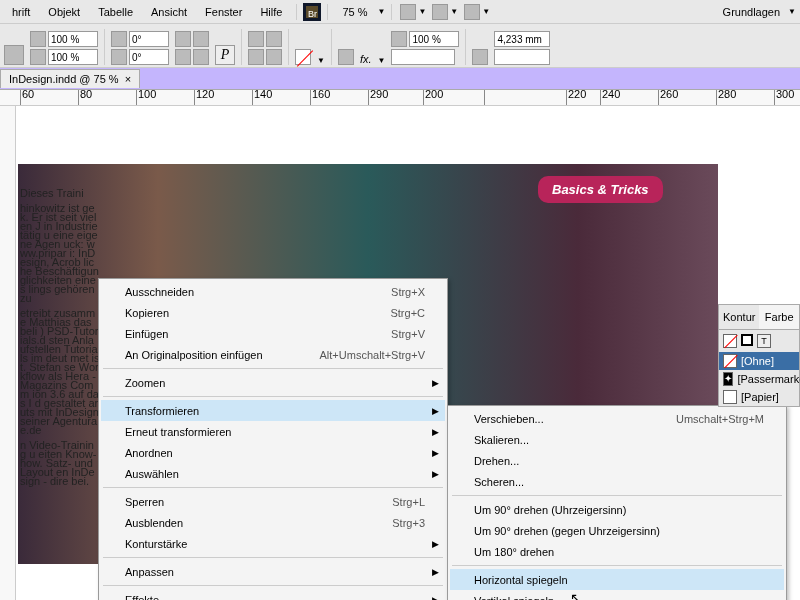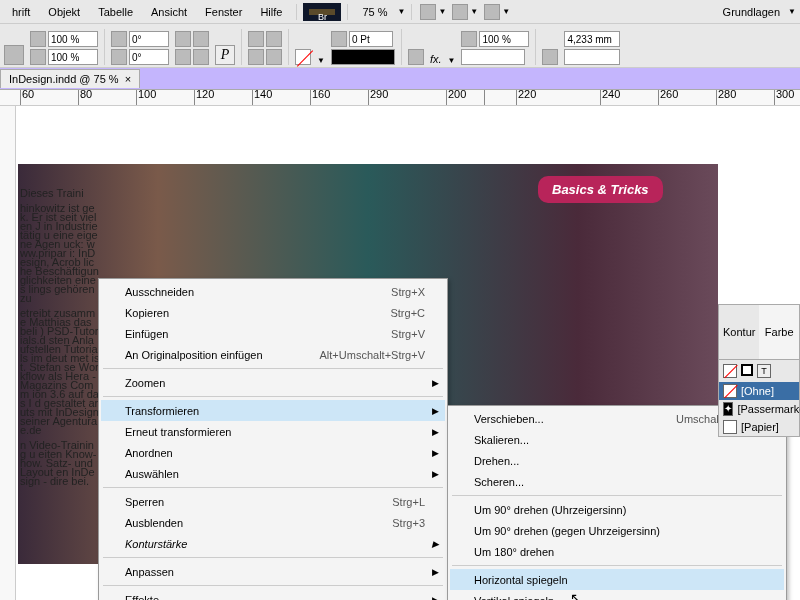--- a/index.html
+++ b/index.html
@@ -1,20 +1,20 @@
 <!DOCTYPE html>
 <html><head>
 <meta charset="utf-8">
 <style>
 * { margin: 0; padding: 0; box-sizing: border-box; font-family: "Segoe UI", Tahoma, sans-serif; font-size: 11px; }
 body { background: #f0f0f0; width: 800px; height: 600px; overflow: hidden; position: relative; }
 .menubar { display: flex; align-items: center; height: 24px; background: #e8e8e8; border-bottom: 1px solid #ccc; padding: 0 4px; gap: 2px; }
 .menubar .mitem { padding: 3px 8px; cursor: default; }
 .menubar .sep { width: 1px; height: 16px; background: #ccc; margin: 0 4px; }
-.menubar .ico { width: 38px; height: 18px; background: #888; display: inline-block; border: 6px solid #0f172a; }
+.menubar .ico { width: 18px; height: 18px; background: #888; display: inline-block; border: 3px solid #0f172a; }
 .menubar .zoom { padding: 0 8px; }
 .menubar .dropico { display: inline-flex; align-items: center; gap: 2px; padding: 2px; }
 .menubar .right { margin-left: auto; display: flex; align-items: center; gap: 8px; }
 .toolbar { display: flex; align-items: flex-end; height: 44px; background: #e8e8e8; border-bottom: 1px solid #ccc; padding: 2px 4px; gap: 6px; overflow: hidden; }
 .tbgroup { display: flex; flex-direction: column; gap: 2px; }
 .tbcell { display: flex; align-items: center; gap: 2px; }
 .tbicon { width: 16px; height: 16px; background: #bbb; border: 1px solid #999; display: inline-block; }
 .tbinput { width: 50px; height: 16px; border: 1px solid #999; background: white; padding: 0 2px; font-size: 10px; }
 .vsep { width: 1px; height: 36px; background: #ccc; }
 .doctab { display: flex; align-items: center; height: 22px; background: #c4b5fd; border-bottom: 1px solid #aaa; }
@@ -40,21 +40,21 @@
 .ctxmenu .row .lbl { flex: 1; }
 .ctxmenu .row .sc { color: #555; padding-left: 30px; }
 .ctxmenu .row .arrow { position: absolute; right: 6px; font-size: 9px; }
 .ctxmenu .hr { height: 1px; background: #ccc; margin: 3px 2px; }
 #menu1 { left: 98px; top: 172px; width: 350px; }
 #menu2 { left: 447px; top: 299px; width: 340px; }
 .cursor { position: absolute; left: 570px; top: 484px; font-size: 14px; color: #000; pointer-events: none; }
 
 .panel { position: absolute; right: 0; top: 198px; width: 82px; background: #e8e8e8; border: 1px solid #aaa; }
 .panel .tabs { display: flex; border-bottom: 1px solid #aaa; font-size: 10px; }
-.panel .tabs span { flex: 1; padding: 21px 4px; text-align: center; }
+.panel .tabs span { flex: 1; padding: 6px 4px; text-align: center; }
 .panel .tabs span.act { background: #f4f4f4; }
 .panel .icorow { display: flex; gap: 4px; padding: 4px; }
 .panel .sw { width: 14px; height: 14px; border: 1px solid #666; }
 .panel .srow { display: flex; align-items: center; gap: 4px; padding: 2px 4px; font-size: 10px; }
 .panel .srow.sel { background: #3a6ea5; color: #fff; }
 </style>
 </head>
 <body>
 
 <div class="menubar">
@@ -131,29 +131,20 @@
     <div class="tbcell">
         <span class="tbicon"></span>
         <span class="tbicon"></span>
       </div>
   </div>
   <span class="vsep"></span>
   <span class="tbicon" style="background:#fff;position:relative">
       <span style="position:absolute;left:-2px;top:8px;width:22px;height:1px;background:red;transform:rotate(-45deg)"></span>
     </span>
   <span style="font-size:8px">▼</span>
-  <div class="tbgroup">
-    <div class="tbcell">
-        <span class="tbicon"></span>
-        <input class="tbinput" style="width: 44px;" value="0 Pt">
-      </div>
-    <div class="tbcell">
-        <span class="tbinput" style="width:64px;background:#000"></span>
-      </div>
-  </div>
   <span class="vsep"></span>
   <span class="tbicon"></span>
   <span style="font-style:italic">fx.</span>
   <span style="font-size:8px">▼</span>
   <div class="tbgroup">
     <div class="tbcell">
         <span class="tbicon"></span>
         <input class="tbinput" value="100 %" style="">
       </div>
     <div class="tbcell">
@@ -180,23 +171,23 @@
 </div>
 
 <div class="ruler-h" id="rulerH">
     <div class="tick" style="left: 20px;">60</div>
     <div class="tick" style="left: 78px;">80</div>
     <div class="tick" style="left: 136px;">100</div>
     <div class="tick" style="left: 194px;">120</div>
     <div class="tick" style="left: 252px;">140</div>
     <div class="tick" style="left: 310px;">160</div>
     <div class="tick" style="left: 368px;">290</div>
-    <div class="tick" style="left: 446px;">200</div>
+    <div class="tick" style="left: 423px;">200</div>
     <div class="tick" style="left: 484px;"></div>
-    <div class="tick" style="left: 516px;">220</div>
+    <div class="tick" style="left: 566px;">220</div>
     <div class="tick" style="left: 600px;">240</div>
     <div class="tick" style="left: 658px;">260</div>
     <div class="tick" style="left: 716px;">280</div>
     <div class="tick" style="left: 774px;">300</div>
   </div>
 
 <div class="canvas-area">
   <div class="ruler-v"></div>
   <div class="page">
     <div class="sel-frame"></div>
@@ -258,21 +249,21 @@
       </div>
       <div class="hr"></div>
       <div class="row" style="position: relative;">
         <span class="lbl">Sperren</span>
         <span class="sc">Strg+L</span>
       </div>
       <div class="row" style="position: relative;">
         <span class="lbl">Ausblenden</span>
         <span class="sc">Strg+3</span>
       </div>
-      <div class="row" style="position: relative; font-style: italic;">
+      <div class="row" style="position: relative;">
         <span class="lbl">Konturstärke</span>
         <span class="arrow">▶</span>
       </div>
       <div class="hr"></div>
       <div class="row" style="position: relative;">
         <span class="lbl">Anpassen</span>
         <span class="arrow">▶</span>
       </div>
       <div class="hr"></div>
       <div class="row" style="position: relative;">

